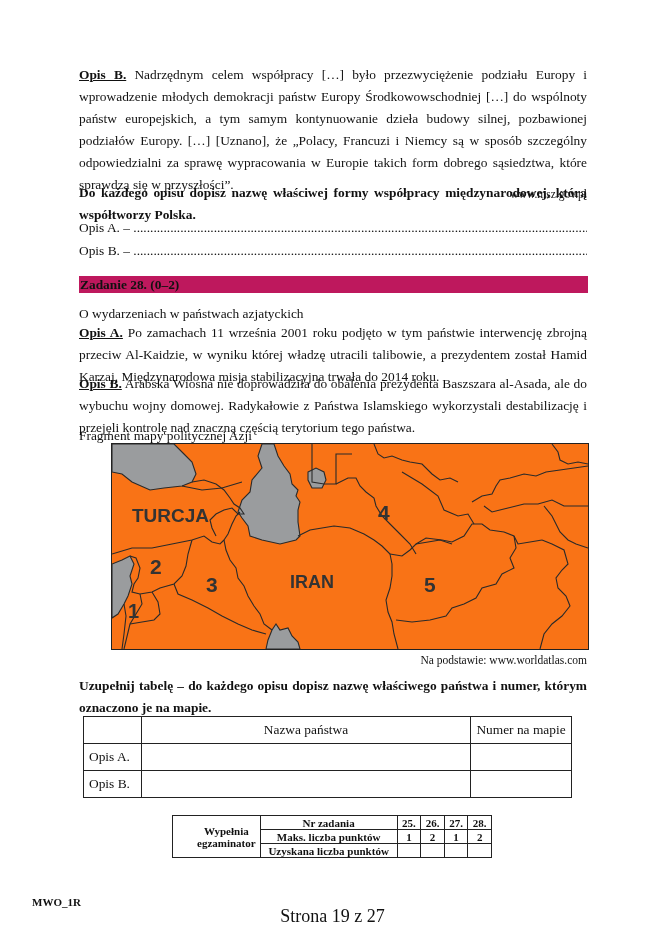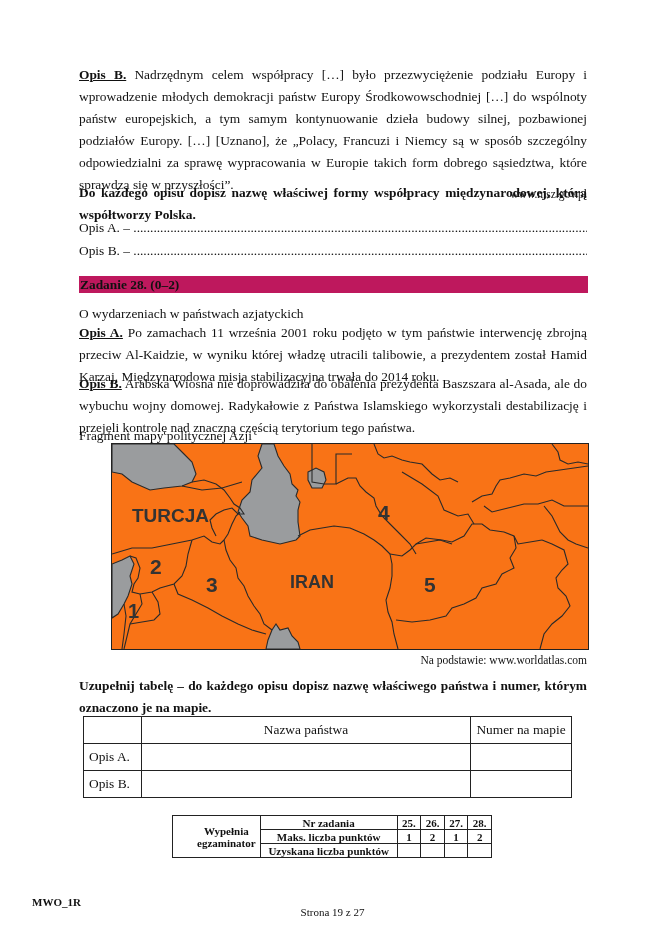--- a/index.html
+++ b/index.html
@@ -14,21 +14,21 @@
   .task-bar span { position:absolute; left:1px; top:0; font-weight:bold; line-height:17px; }
   .map { position:absolute; left:111px; top:443px; width:476px; height:205px; border:1.5px solid #222; background:#f97316; overflow:hidden; }
   .map svg { display:block; }
   .maplbl { font-family:"Liberation Sans", sans-serif; font-weight:bold; fill:#333; }
   table { border-collapse:collapse; position:absolute; }
   .ans td { border:1.5px solid #222; height:26px; font-size:13.4px; padding:0 5px; }
   .ans td.head { text-align:center; }
   .exam td { border:1px solid #222; font-size:11px; font-weight:bold; height:13px; padding:0 4px; text-align:center; }
   .exam td.lbl { text-align:center; }
   .footer-code { position:absolute; left:32px; top:896px; font-size:11px; font-weight:bold; }
-  .footer-page { position:absolute; left:0; width:665px; top:906px; text-align:center; font-size:11px; }
+  .footer-page { position:absolute; left:0; width:665px; top:906px; text-align:center; font-size:18px; }
 </style>
 </head>
 <body>
 
 <div class="para" style="top:64px;">
   <span class="lead">Opis B.</span><span> Nadrzędnym celem współpracy […] było przezwyciężenie podziału Europy i wprowadzenie młodych demokracji państw Europy Środkowowschodniej […] do wspólnoty państw europejskich, a tym samym kontynuowanie dzieła budowy silnej, pozbawionej podziałów Europy. […] [Uznano], że „Polacy, Francuzi i Niemcy są w sposób szczególny odpowiedzialni za sprawę wypracowania w Europie takich form dobrego sąsiedztwa, które sprawdzą się w przyszłości”.</span>
 </div>
 <div class="src" style="top:156px;margin-top:32px;">www.msz.gov.pl</div>
 
 <div class="para bold" style="top:182px;">Do każdego opisu dopisz nazwę właściwej formy współpracy międzynarodowej, którą współtworzy Polska.</div>

